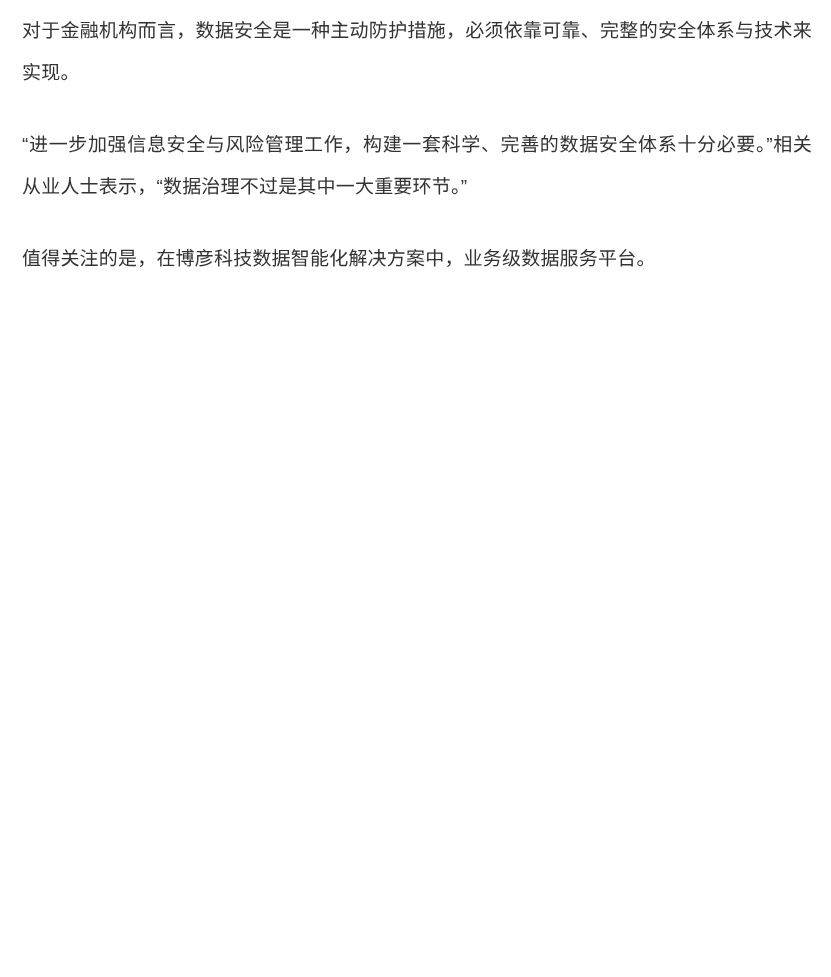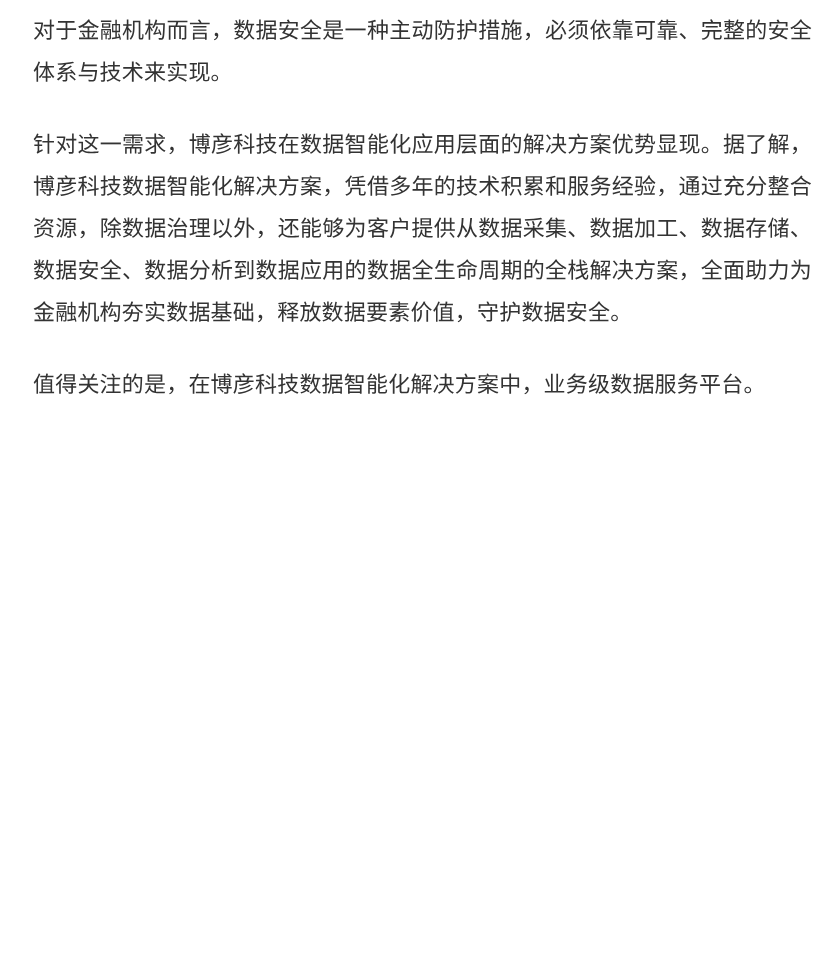--- a/index.html
+++ b/index.html
@@ -10,33 +10,33 @@
   }
   .article {
     box-sizing: border-box;
     width: 831px;
     min-height: 977px;
     padding: 10px 19px 18px 22px;
     background: #ffffff;
     font-family: "Liberation Sans", "DejaVu Sans", sans-serif;
   }
   .article p {
-    margin: 0 0 30px 11px;
-    font-size: 22px;
+    margin: 0 0 30px 0;
+    font-size: 19px;
     line-height: 42px;
     color: #333333;
     text-align: justify;
     text-justify: inter-ideograph;
     letter-spacing: 0.2px;
     word-break: break-all;
   }
   .article p:last-child {
     margin-bottom: 0;
   }
 </style>
 </head>
 <body>
 
 <main class="article">
   <p>对于金融机构而言，数据安全是一种主动防护措施，必须依靠可靠、完整的安全体系与技术来实现。</p>
-  <p>针对这一需求，博彦科技在数据智能化应用层面的解决方案优势显现。据了解，博彦科技数据智能化解决方案，凭借多年的技术积累和服务经验，通过充分整合资源，除数据治理以外，还能够为客户提供从数据采集、数据加工、数据存储、数据安全、数据分析到数据应用的数据全生命周期的全栈解决方案，全面助力为金融机构夯实数据基础，释放数据要素价值，守护数据安全。</p>
+  <p>“进一步加强信息安全与风险管理工作，构建一套科学、完善的数据安全体系十分必要。”相关从业人士表示，“数据治理不过是其中一大重要环节。”</p>
   <p>值得关注的是，在博彦科技数据智能化解决方案中，业务级数据服务平台。</p>
 </main>
 
 </body></html>

